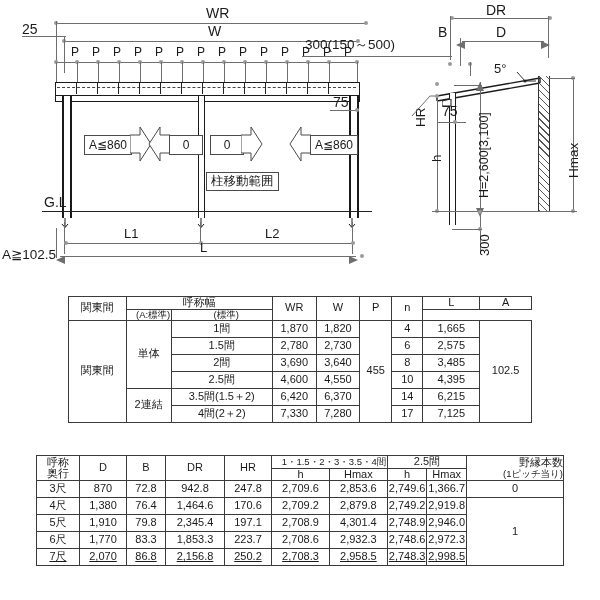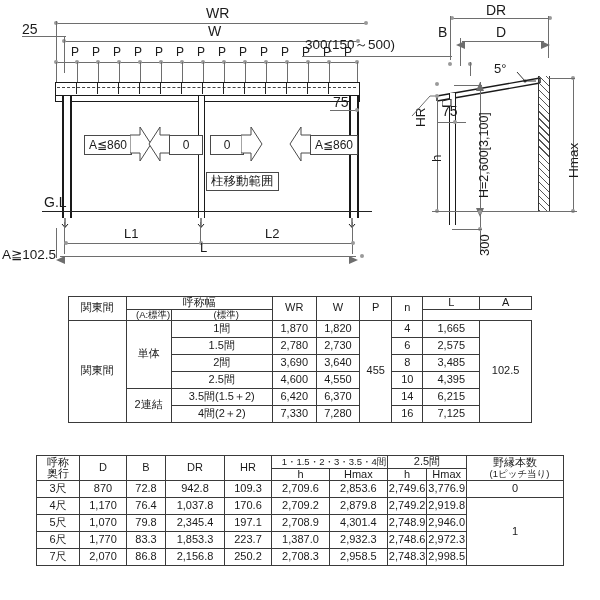--- a/index.html
+++ b/index.html
@@ -448,99 +448,99 @@
         <td>3.5間(1.5＋2)</td>
         <td>6,420</td>
         <td>6,370</td>
         <td>14</td>
         <td>6,215</td>
       </tr>
       <tr style="height:17px;">
         <td>4間(2＋2)</td>
         <td>7,330</td>
         <td>7,280</td>
-        <td>16</td>
+        <td>17</td>
         <td>7,125</td>
       </tr>
     </tbody>
   </table>
 
   <table class="spec" style="left:36px;top:455px;width:528px;">
     <thead>
       <tr>
         <td rowspan="2" style="width:42px;">
           <div>呼称</div>
           <div>奥行</div>
         </td>
         <td rowspan="2" style="width:46px;">D</td>
         <td rowspan="2" style="width:38px;">B</td>
         <td rowspan="2" style="width:58px;">DR</td>
         <td rowspan="2" style="width:46px;">HR</td>
         <td colspan="2" style="width:118px;" class="sub">1・1.5・2・3・3.5・4間</td>
         <td colspan="2" style="width:112px;">2.5間</td>
-        <td rowspan="2" style="width:96px;">
+        <td rowspan="2" style="width:96px;text-align:right;">
           <div>野縁本数</div>
           <div class="sub">(1ピッチ当り)</div>
         </td>
       </tr>
       <tr>
         <td>h</td>
         <td>Hmax</td>
         <td>h</td>
         <td>Hmax</td>
       </tr>
     </thead>
     <tbody>
       <tr style="height:17px;">
         <td>3尺</td>
         <td>870</td>
         <td>72.8</td>
         <td>942.8</td>
-        <td>109.3</td>
+        <td>247.8</td>
         <td>2,709.6</td>
         <td>2,853.6</td>
         <td>2,749.6</td>
-        <td>3,776.9</td>
+        <td>1,366.7</td>
         <td>0</td>
       </tr>
       <tr style="height:17px;">
         <td>4尺</td>
-        <td>1,170</td>
+        <td>1,380</td>
         <td>76.4</td>
-        <td>1,037.8</td>
+        <td>1,464.6</td>
         <td>170.6</td>
         <td>2,709.2</td>
         <td>2,879.8</td>
         <td>2,749.2</td>
         <td>2,919.8</td>
         <td rowspan="4">1</td>
       </tr>
       <tr style="height:17px;">
         <td>5尺</td>
-        <td>1,070</td>
+        <td>1,910</td>
         <td>79.8</td>
         <td>2,345.4</td>
         <td>197.1</td>
         <td>2,708.9</td>
         <td>4,301.4</td>
         <td>2,748.9</td>
         <td>2,946.0</td>
       </tr>
       <tr style="height:17px;">
         <td>6尺</td>
         <td>1,770</td>
         <td>83.3</td>
         <td>1,853.3</td>
         <td>223.7</td>
-        <td>1,387.0</td>
+        <td>2,708.6</td>
         <td>2,932.3</td>
         <td>2,748.6</td>
         <td>2,972.3</td>
       </tr>
-      <tr style="height:17px;">
+      <tr style="height:17px;text-decoration:underline;">
         <td>7尺</td>
         <td>2,070</td>
         <td>86.8</td>
         <td>2,156.8</td>
         <td>250.2</td>
         <td>2,708.3</td>
         <td>2,958.5</td>
         <td>2,748.3</td>
         <td>2,998.5</td>
       </tr>

